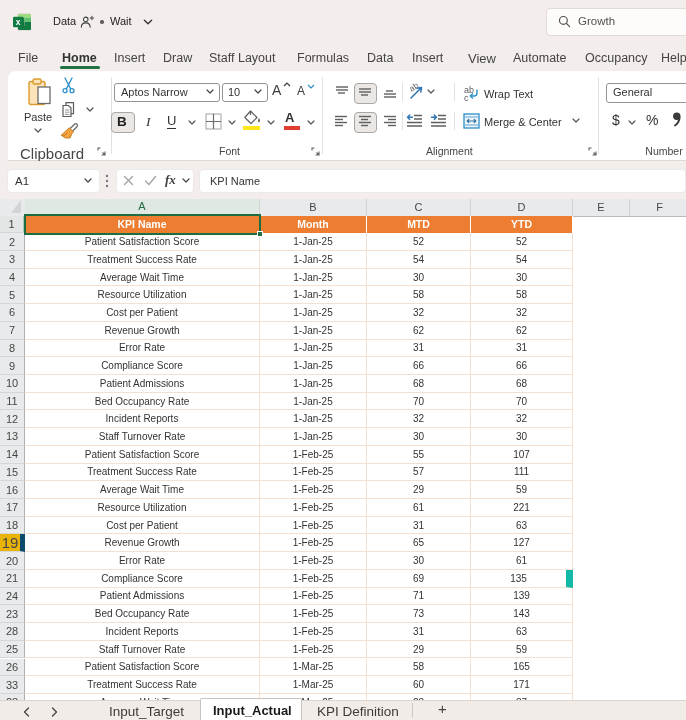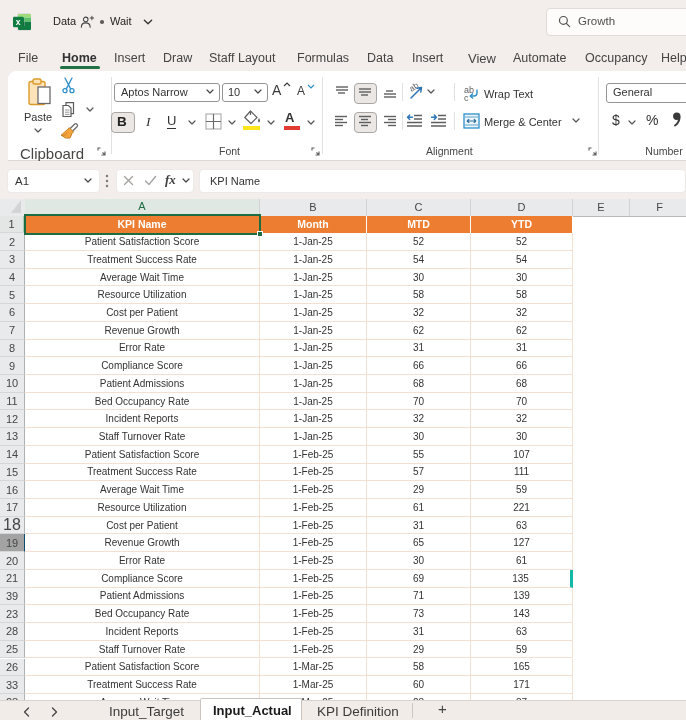--- a/index.html
+++ b/index.html
@@ -269,25 +269,25 @@
     <div style="position:absolute;left:0;top:140.53999999999996px;width:25.0px;height:17.72px;background:#e9eaeb;border-right:1px solid #aeb1b3;border-bottom:1px solid #d4d6d8;box-sizing:border-box;font-size:11px;color:#444746;display:flex;align-items:center;justify-content:center">8</div>
     <div style="position:absolute;left:0;top:158.26px;width:25.0px;height:17.72px;background:#e9eaeb;border-right:1px solid #aeb1b3;border-bottom:1px solid #d4d6d8;box-sizing:border-box;font-size:11px;color:#444746;display:flex;align-items:center;justify-content:center">9</div>
     <div style="position:absolute;left:0;top:175.98000000000002px;width:25.0px;height:17.72px;background:#e9eaeb;border-right:1px solid #aeb1b3;border-bottom:1px solid #d4d6d8;box-sizing:border-box;font-size:11px;color:#444746;display:flex;align-items:center;justify-content:center">10</div>
     <div style="position:absolute;left:0;top:193.7px;width:25.0px;height:17.72px;background:#e9eaeb;border-right:1px solid #aeb1b3;border-bottom:1px solid #d4d6d8;box-sizing:border-box;font-size:11px;color:#444746;display:flex;align-items:center;justify-content:center">11</div>
     <div style="position:absolute;left:0;top:211.41999999999996px;width:25.0px;height:17.72px;background:#e9eaeb;border-right:1px solid #aeb1b3;border-bottom:1px solid #d4d6d8;box-sizing:border-box;font-size:11px;color:#444746;display:flex;align-items:center;justify-content:center">12</div>
     <div style="position:absolute;left:0;top:229.14px;width:25.0px;height:17.72px;background:#e9eaeb;border-right:1px solid #aeb1b3;border-bottom:1px solid #d4d6d8;box-sizing:border-box;font-size:11px;color:#444746;display:flex;align-items:center;justify-content:center">13</div>
     <div style="position:absolute;left:0;top:246.86px;width:25.0px;height:17.72px;background:#e9eaeb;border-right:1px solid #aeb1b3;border-bottom:1px solid #d4d6d8;box-sizing:border-box;font-size:11px;color:#444746;display:flex;align-items:center;justify-content:center">14</div>
     <div style="position:absolute;left:0;top:264.58px;width:25.0px;height:17.72px;background:#e9eaeb;border-right:1px solid #aeb1b3;border-bottom:1px solid #d4d6d8;box-sizing:border-box;font-size:11px;color:#444746;display:flex;align-items:center;justify-content:center">15</div>
     <div style="position:absolute;left:0;top:282.29999999999995px;width:25.0px;height:17.72px;background:#e9eaeb;border-right:1px solid #aeb1b3;border-bottom:1px solid #d4d6d8;box-sizing:border-box;font-size:11px;color:#444746;display:flex;align-items:center;justify-content:center">16</div>
     <div style="position:absolute;left:0;top:300.02px;width:25.0px;height:17.72px;background:#e9eaeb;border-right:1px solid #aeb1b3;border-bottom:1px solid #d4d6d8;box-sizing:border-box;font-size:11px;color:#444746;display:flex;align-items:center;justify-content:center">17</div>
-    <div style="position:absolute;left:0;top:317.74px;width:25.0px;height:17.72px;background:#e9eaeb;border-right:1px solid #aeb1b3;border-bottom:1px solid #d4d6d8;box-sizing:border-box;font-size:16px;color:#444746;display:flex;align-items:center;justify-content:center">18</div>
-    <div style="position:absolute;left:0;top:335.46000000000004px;width:25.0px;height:17.72px;background:#a3a3a3;border-right:1px solid #0c4a6e;border-bottom:1px solid #d4d6d8;box-sizing:border-box;font-size:11px;color:#444746;display:flex;align-items:center;justify-content:center">19</div>
+    <div style="position:absolute;left:0;top:317.74px;width:25.0px;height:17.72px;background:#e9eaeb;border-right:1px solid #aeb1b3;border-bottom:1px solid #d4d6d8;box-sizing:border-box;font-size:11px;color:#444746;display:flex;align-items:center;justify-content:center">18</div>
+    <div style="position:absolute;left:0;top:335.46000000000004px;width:25.0px;height:17.72px;background:#eab308;border-right:5px solid #0c4a6e;border-bottom:1px solid #d4d6d8;box-sizing:border-box;font-size:15px;color:#444746;display:flex;align-items:center;justify-content:center">19</div>
     <div style="position:absolute;left:0;top:353.17999999999995px;width:25.0px;height:17.72px;background:#e9eaeb;border-right:1px solid #aeb1b3;border-bottom:1px solid #d4d6d8;box-sizing:border-box;font-size:11px;color:#444746;display:flex;align-items:center;justify-content:center">20</div>
     <div style="position:absolute;left:0;top:370.9px;width:25.0px;height:17.72px;background:#e9eaeb;border-right:1px solid #aeb1b3;border-bottom:1px solid #d4d6d8;box-sizing:border-box;font-size:11px;color:#444746;display:flex;align-items:center;justify-content:center">21</div>
-    <div style="position:absolute;left:0;top:388.62px;width:25.0px;height:17.72px;background:#e9eaeb;border-right:1px solid #aeb1b3;border-bottom:1px solid #d4d6d8;box-sizing:border-box;font-size:11px;color:#444746;display:flex;align-items:center;justify-content:center">39</div>
+    <div style="position:absolute;left:0;top:388.62px;width:25.0px;height:17.72px;background:#e9eaeb;border-right:1px solid #aeb1b3;border-bottom:1px solid #d4d6d8;box-sizing:border-box;font-size:11px;color:#444746;display:flex;align-items:center;justify-content:center">24</div>
     <div style="position:absolute;left:0;top:406.3399999999999px;width:25.0px;height:17.72px;background:#e9eaeb;border-right:1px solid #aeb1b3;border-bottom:1px solid #d4d6d8;box-sizing:border-box;font-size:11px;color:#444746;display:flex;align-items:center;justify-content:center">23</div>
     <div style="position:absolute;left:0;top:424.05999999999995px;width:25.0px;height:17.72px;background:#e9eaeb;border-right:1px solid #aeb1b3;border-bottom:1px solid #d4d6d8;box-sizing:border-box;font-size:11px;color:#444746;display:flex;align-items:center;justify-content:center">28</div>
     <div style="position:absolute;left:0;top:441.78px;width:25.0px;height:17.72px;background:#e9eaeb;border-right:1px solid #aeb1b3;border-bottom:1px solid #d4d6d8;box-sizing:border-box;font-size:11px;color:#444746;display:flex;align-items:center;justify-content:center">25</div>
     <div style="position:absolute;left:0;top:459.5px;width:25.0px;height:17.72px;background:#e9eaeb;border-right:1px solid #aeb1b3;border-bottom:1px solid #d4d6d8;box-sizing:border-box;font-size:11px;color:#444746;display:flex;align-items:center;justify-content:center">26</div>
     <div style="position:absolute;left:0;top:477.22px;width:25.0px;height:17.72px;background:#e9eaeb;border-right:1px solid #aeb1b3;border-bottom:1px solid #d4d6d8;box-sizing:border-box;font-size:11px;color:#444746;display:flex;align-items:center;justify-content:center">33</div>
     <div style="position:absolute;left:0;top:494.93999999999994px;width:25.0px;height:17.72px;background:#e9eaeb;border-right:1px solid #aeb1b3;border-bottom:1px solid #d4d6d8;box-sizing:border-box;font-size:11px;color:#444746;display:flex;align-items:center;justify-content:center">28</div>
     <div style="position:absolute;left:25.0px;top:16.5px;width:235.0px;height:17.69999999999999px;background:#ed7d31;border-right:1px solid #fff;box-sizing:border-box;font-size:10.5px;font-weight:bold;color:#fff;display:flex;align-items:center;justify-content:center">KPI Name</div>
     <div style="position:absolute;left:260.0px;top:16.5px;width:107.0px;height:17.69999999999999px;background:#ed7d31;border-right:1px solid #fff;box-sizing:border-box;font-size:10.5px;font-weight:bold;color:#fff;display:flex;align-items:center;justify-content:center">Month</div>
     <div style="position:absolute;left:367.0px;top:16.5px;width:104.0px;height:17.69999999999999px;background:#ed7d31;border-right:1px solid #fff;box-sizing:border-box;font-size:10.5px;font-weight:bold;color:#fff;display:flex;align-items:center;justify-content:center">MTD</div>
     <div style="position:absolute;left:471.0px;top:16.5px;width:102.0px;height:17.69999999999999px;background:#ed7d31;border-right:1px solid #fff;box-sizing:border-box;font-size:10.5px;font-weight:bold;color:#fff;display:flex;align-items:center;justify-content:center">YTD</div>
@@ -363,21 +363,21 @@
     <div style="position:absolute;left:260.0px;top:335.46000000000004px;width:107.0px;height:17.72px;border-right:1px solid #f3e0d0;border-bottom:1px solid #f3e0d0;box-sizing:border-box;font-size:10px;color:#333;display:flex;align-items:center;justify-content:center;white-space:nowrap">1-Feb-25</div>
     <div style="position:absolute;left:367.0px;top:335.46000000000004px;width:104.0px;height:17.72px;border-right:1px solid #f3e0d0;border-bottom:1px solid #f3e0d0;box-sizing:border-box;font-size:10px;color:#333;display:flex;align-items:center;justify-content:center;white-space:nowrap">65</div>
     <div style="position:absolute;left:471.0px;top:335.46000000000004px;width:102.0px;height:17.72px;border-right:1px solid #f3e0d0;border-bottom:1px solid #f3e0d0;box-sizing:border-box;font-size:10px;color:#333;display:flex;align-items:center;justify-content:center;white-space:nowrap">127</div>
     <div style="position:absolute;left:25.0px;top:353.17999999999995px;width:235.0px;height:17.72px;border-right:1px solid #f3e0d0;border-bottom:1px solid #f3e0d0;box-sizing:border-box;font-size:10px;color:#333;display:flex;align-items:center;justify-content:center;white-space:nowrap">Error Rate</div>
     <div style="position:absolute;left:260.0px;top:353.17999999999995px;width:107.0px;height:17.72px;border-right:1px solid #f3e0d0;border-bottom:1px solid #f3e0d0;box-sizing:border-box;font-size:10px;color:#333;display:flex;align-items:center;justify-content:center;white-space:nowrap">1-Feb-25</div>
     <div style="position:absolute;left:367.0px;top:353.17999999999995px;width:104.0px;height:17.72px;border-right:1px solid #f3e0d0;border-bottom:1px solid #f3e0d0;box-sizing:border-box;font-size:10px;color:#333;display:flex;align-items:center;justify-content:center;white-space:nowrap">30</div>
     <div style="position:absolute;left:471.0px;top:353.17999999999995px;width:102.0px;height:17.72px;border-right:1px solid #f3e0d0;border-bottom:1px solid #f3e0d0;box-sizing:border-box;font-size:10px;color:#333;display:flex;align-items:center;justify-content:center;white-space:nowrap">61</div>
     <div style="position:absolute;left:25.0px;top:370.9px;width:235.0px;height:17.72px;border-right:1px solid #f3e0d0;border-bottom:1px solid #f3e0d0;box-sizing:border-box;font-size:10px;color:#333;display:flex;align-items:center;justify-content:center;white-space:nowrap">Compliance Score</div>
     <div style="position:absolute;left:260.0px;top:370.9px;width:107.0px;height:17.72px;border-right:1px solid #f3e0d0;border-bottom:1px solid #f3e0d0;box-sizing:border-box;font-size:10px;color:#333;display:flex;align-items:center;justify-content:center;white-space:nowrap">1-Feb-25</div>
     <div style="position:absolute;left:367.0px;top:370.9px;width:104.0px;height:17.72px;border-right:1px solid #f3e0d0;border-bottom:1px solid #f3e0d0;box-sizing:border-box;font-size:10px;color:#333;display:flex;align-items:center;justify-content:center;white-space:nowrap">69</div>
-    <div style="position:absolute;left:471.0px;top:370.9px;width:102.0px;height:17.72px;border-right:3px solid #14b8a6;border-bottom:1px solid #f3e0d0;box-sizing:border-box;font-size:10px;color:#333;display:flex;align-items:center;justify-content:center;white-space:nowrap">135</div>
+    <div style="position:absolute;left:471.0px;top:370.9px;width:102.0px;height:17.72px;border-right:7px solid #14b8a6;border-bottom:1px solid #f3e0d0;box-sizing:border-box;font-size:10px;color:#333;display:flex;align-items:center;justify-content:center;white-space:nowrap">135</div>
     <div style="position:absolute;left:25.0px;top:388.62px;width:235.0px;height:17.72px;border-right:1px solid #f3e0d0;border-bottom:1px solid #f3e0d0;box-sizing:border-box;font-size:10px;color:#333;display:flex;align-items:center;justify-content:center;white-space:nowrap">Patient Admissions</div>
     <div style="position:absolute;left:260.0px;top:388.62px;width:107.0px;height:17.72px;border-right:1px solid #f3e0d0;border-bottom:1px solid #f3e0d0;box-sizing:border-box;font-size:10px;color:#333;display:flex;align-items:center;justify-content:center;white-space:nowrap">1-Feb-25</div>
     <div style="position:absolute;left:367.0px;top:388.62px;width:104.0px;height:17.72px;border-right:1px solid #f3e0d0;border-bottom:1px solid #f3e0d0;box-sizing:border-box;font-size:10px;color:#333;display:flex;align-items:center;justify-content:center;white-space:nowrap">71</div>
     <div style="position:absolute;left:471.0px;top:388.62px;width:102.0px;height:17.72px;border-right:1px solid #f3e0d0;border-bottom:1px solid #f3e0d0;box-sizing:border-box;font-size:10px;color:#333;display:flex;align-items:center;justify-content:center;white-space:nowrap">139</div>
     <div style="position:absolute;left:25.0px;top:406.3399999999999px;width:235.0px;height:17.72px;border-right:1px solid #f3e0d0;border-bottom:1px solid #f3e0d0;box-sizing:border-box;font-size:10px;color:#333;display:flex;align-items:center;justify-content:center;white-space:nowrap">Bed Occupancy Rate</div>
     <div style="position:absolute;left:260.0px;top:406.3399999999999px;width:107.0px;height:17.72px;border-right:1px solid #f3e0d0;border-bottom:1px solid #f3e0d0;box-sizing:border-box;font-size:10px;color:#333;display:flex;align-items:center;justify-content:center;white-space:nowrap">1-Feb-25</div>
     <div style="position:absolute;left:367.0px;top:406.3399999999999px;width:104.0px;height:17.72px;border-right:1px solid #f3e0d0;border-bottom:1px solid #f3e0d0;box-sizing:border-box;font-size:10px;color:#333;display:flex;align-items:center;justify-content:center;white-space:nowrap">73</div>
     <div style="position:absolute;left:471.0px;top:406.3399999999999px;width:102.0px;height:17.72px;border-right:1px solid #f3e0d0;border-bottom:1px solid #f3e0d0;box-sizing:border-box;font-size:10px;color:#333;display:flex;align-items:center;justify-content:center;white-space:nowrap">143</div>
     <div style="position:absolute;left:25.0px;top:424.05999999999995px;width:235.0px;height:17.72px;border-right:1px solid #f3e0d0;border-bottom:1px solid #f3e0d0;box-sizing:border-box;font-size:10px;color:#333;display:flex;align-items:center;justify-content:center;white-space:nowrap">Incident Reports</div>
     <div style="position:absolute;left:260.0px;top:424.05999999999995px;width:107.0px;height:17.72px;border-right:1px solid #f3e0d0;border-bottom:1px solid #f3e0d0;box-sizing:border-box;font-size:10px;color:#333;display:flex;align-items:center;justify-content:center;white-space:nowrap">1-Feb-25</div>

